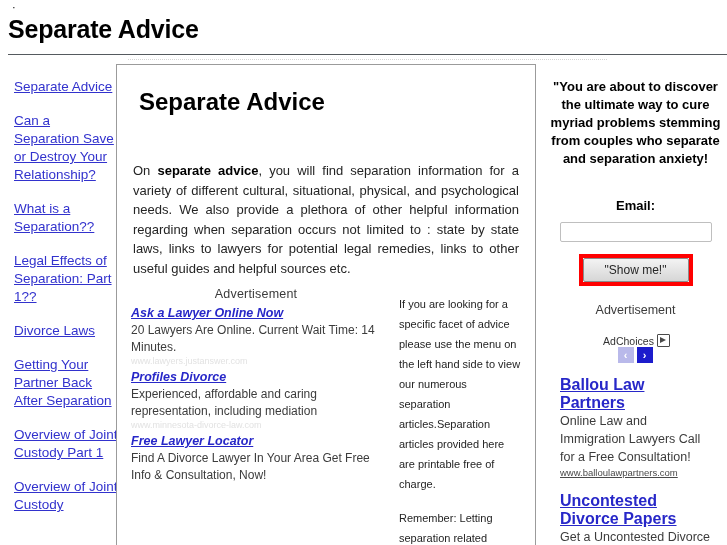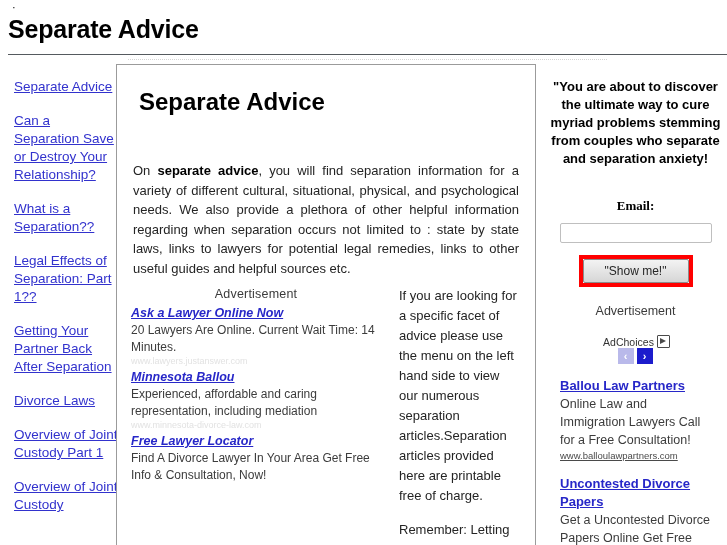--- a/index.html
+++ b/index.html
@@ -191,24 +191,24 @@
   .adchoices-ico::after {
     content: "";
     position: absolute;
     left: 2px; top: 1.5px;
     width: 0; height: 0;
     border-top: 3.5px solid transparent;
     border-bottom: 3.5px solid transparent;
     border-left: 6px solid #4a4a4a;
   }
   .body-text {
-    font-size: 13px;
+    font-size: 11px;
     line-height: 20px;
     color: #242424;
-    margin: 0 0 14px 0;
+    margin: 8px 0 14px 0;
   }
 
   
   .right-rail {
     position: absolute;
     left: 544px;
     top: 0;
     width: 183px;
     text-align: center;
   }
@@ -217,21 +217,20 @@
     font-weight: bold;
     color: #000;
     line-height: 18px;
     margin: 14px 6px 0 6px;
   }
   .email-label {
     font-size: 13px;
     font-weight: bold;
     color: #000;
     margin-top: 30px;
-    font-family: Liberation Serif, serif;
   }
   .email-input {
     display: block;
     width: 152px;
     height: 20px;
     margin: 9px auto 0 auto;
     border: 1px solid #bfbfbf;
     border-radius: 2px;
     box-sizing: border-box;
     font-family: "Liberation Sans", sans-serif;
@@ -271,21 +270,21 @@
     margin: 17px 14px 0 16px;
     flex-direction: column;
   }
   .rail-ad {
     text-align: left;
     margin: 13px 16px 0 16px;
   }
   .rail-ad-title {
     display: block;
     color: #2727c8;
-    font-size: 13px;
+    font-size: 16px;
     font-weight: bold;
     text-decoration: underline;
     line-height: 18px;
     cursor: pointer;
   }
   .rail-ad-desc {
     font-size: 12.5px;
     color: #3c3c3c;
     line-height: 18px;
   }
@@ -308,22 +307,22 @@
   <hr class="rule-light">
 </div>
 
 <div class="layout">
 
   <nav class="left-nav">
     <a class="nav-link">Separate Advice</a>
     <a class="nav-link">Can a Separation Save or Destroy Your Relationship?</a>
     <a class="nav-link">What is a Separation??</a>
     <a class="nav-link">Legal Effects of Separation: Part 1??</a>
+    <a class="nav-link">Divorce Laws</a>
     <a class="nav-link">Getting Your Partner Back After Separation</a>
-    <a class="nav-link">Divorce Laws</a>
     <a class="nav-link">Overview of Joint Custody Part 1</a>
     <a class="nav-link">Overview of Joint Custody</a>
   </nav>
 
   <main class="content-box">
     <div class="content-inner">
       <h1 class="content-title">Separate Advice</h1>
 
       <p class="content-para"><span>On </span><b>separate advice</b><span>, you will find separation information for a variety of different cultural, situational, physical, and psychological needs. We also provide a plethora of other helpful information regarding when separation occurs not limited to : state by state laws, links to lawyers for potential legal remedies, links to other useful guides and helpful sources etc.</span></p>
 
@@ -332,21 +331,21 @@
         <div class="ad-col">
           <div class="ad-label">Advertisement</div>
 
           <div class="ad-item">
             <a class="ad-title">Ask a Lawyer Online Now</a>
             <p class="ad-desc">20 Lawyers Are Online. Current Wait Time: 14 Minutes.</p>
             <div class="ad-url-ghost">www.lawyers.justanswer.com</div>
           </div>
 
           <div class="ad-item">
-            <a class="ad-title">Minnesota Ballou</a>
+            <a class="ad-title">Profiles Divorce</a>
             <p class="ad-desc">Experienced, affordable and caring representation, including mediation</p>
             <div class="ad-url-ghost">www.minnesota-divorce-law.com</div>
           </div>
 
 
           <div class="ad-item">
             <a class="ad-title">Free Lawyer Locator</a>
             <p class="ad-desc">Find A Divorce Lawyer In Your Area Get Free Info &amp; Consultation, Now!</p>
 
           </div>

